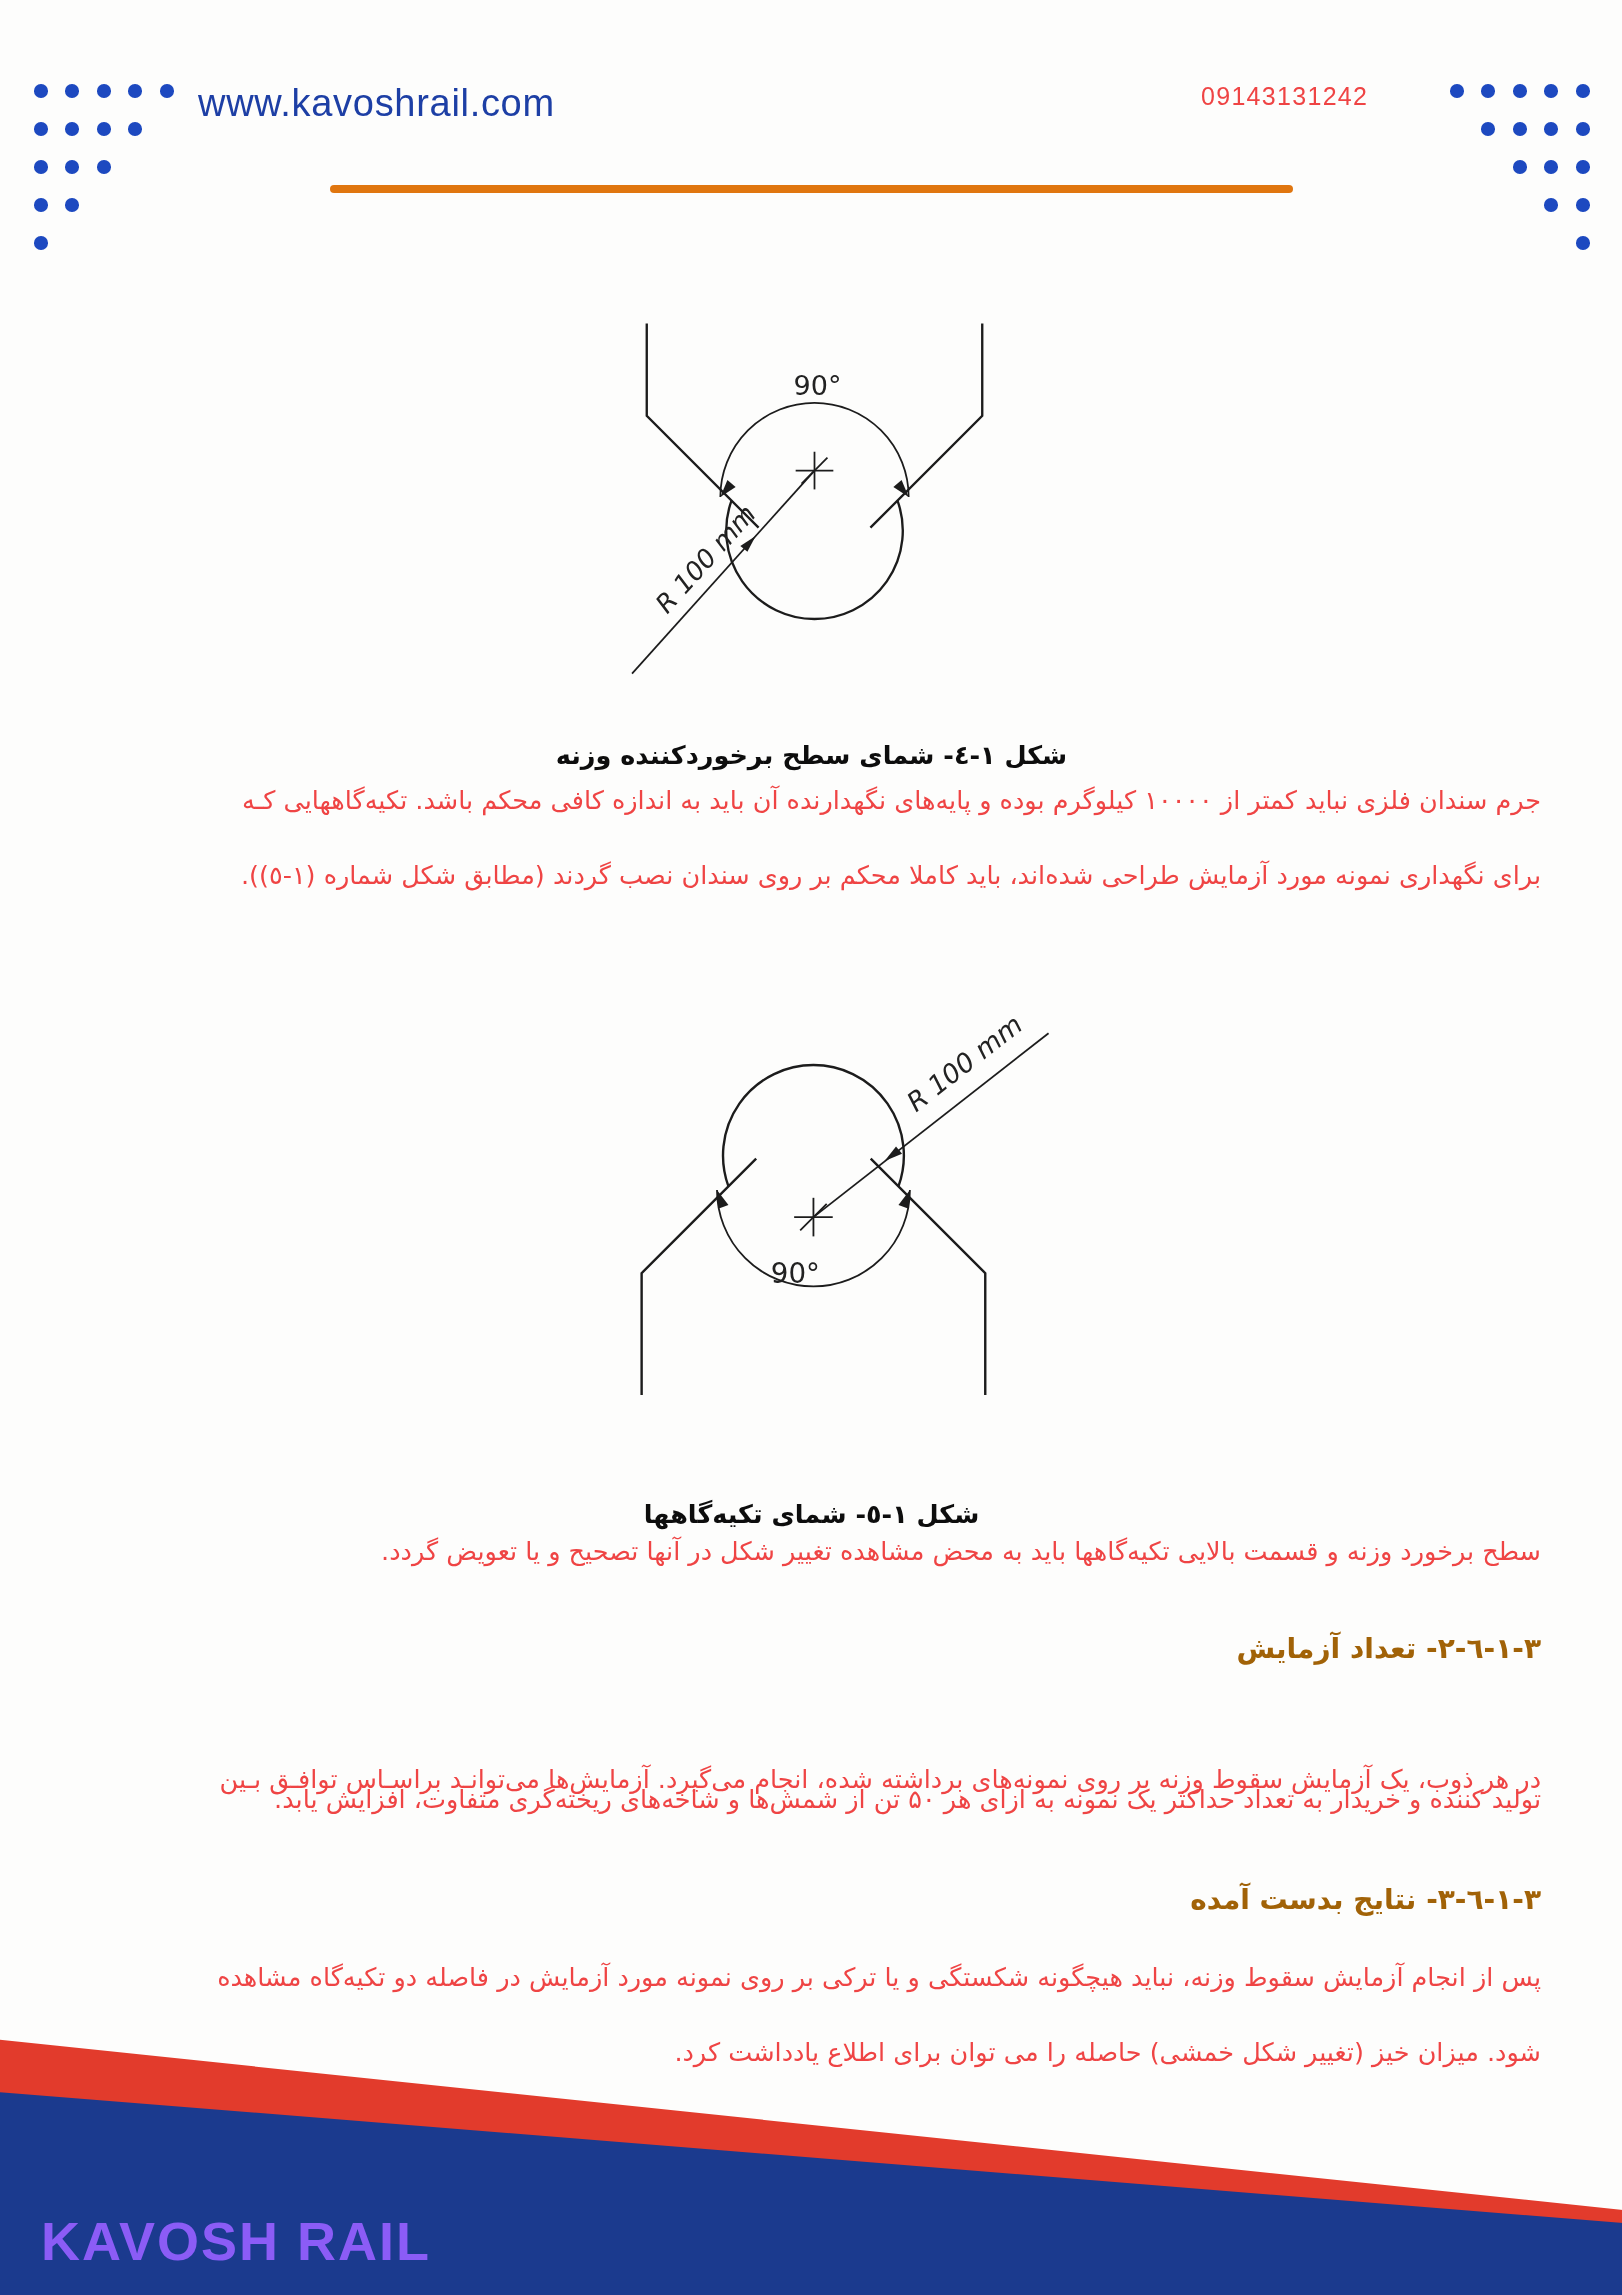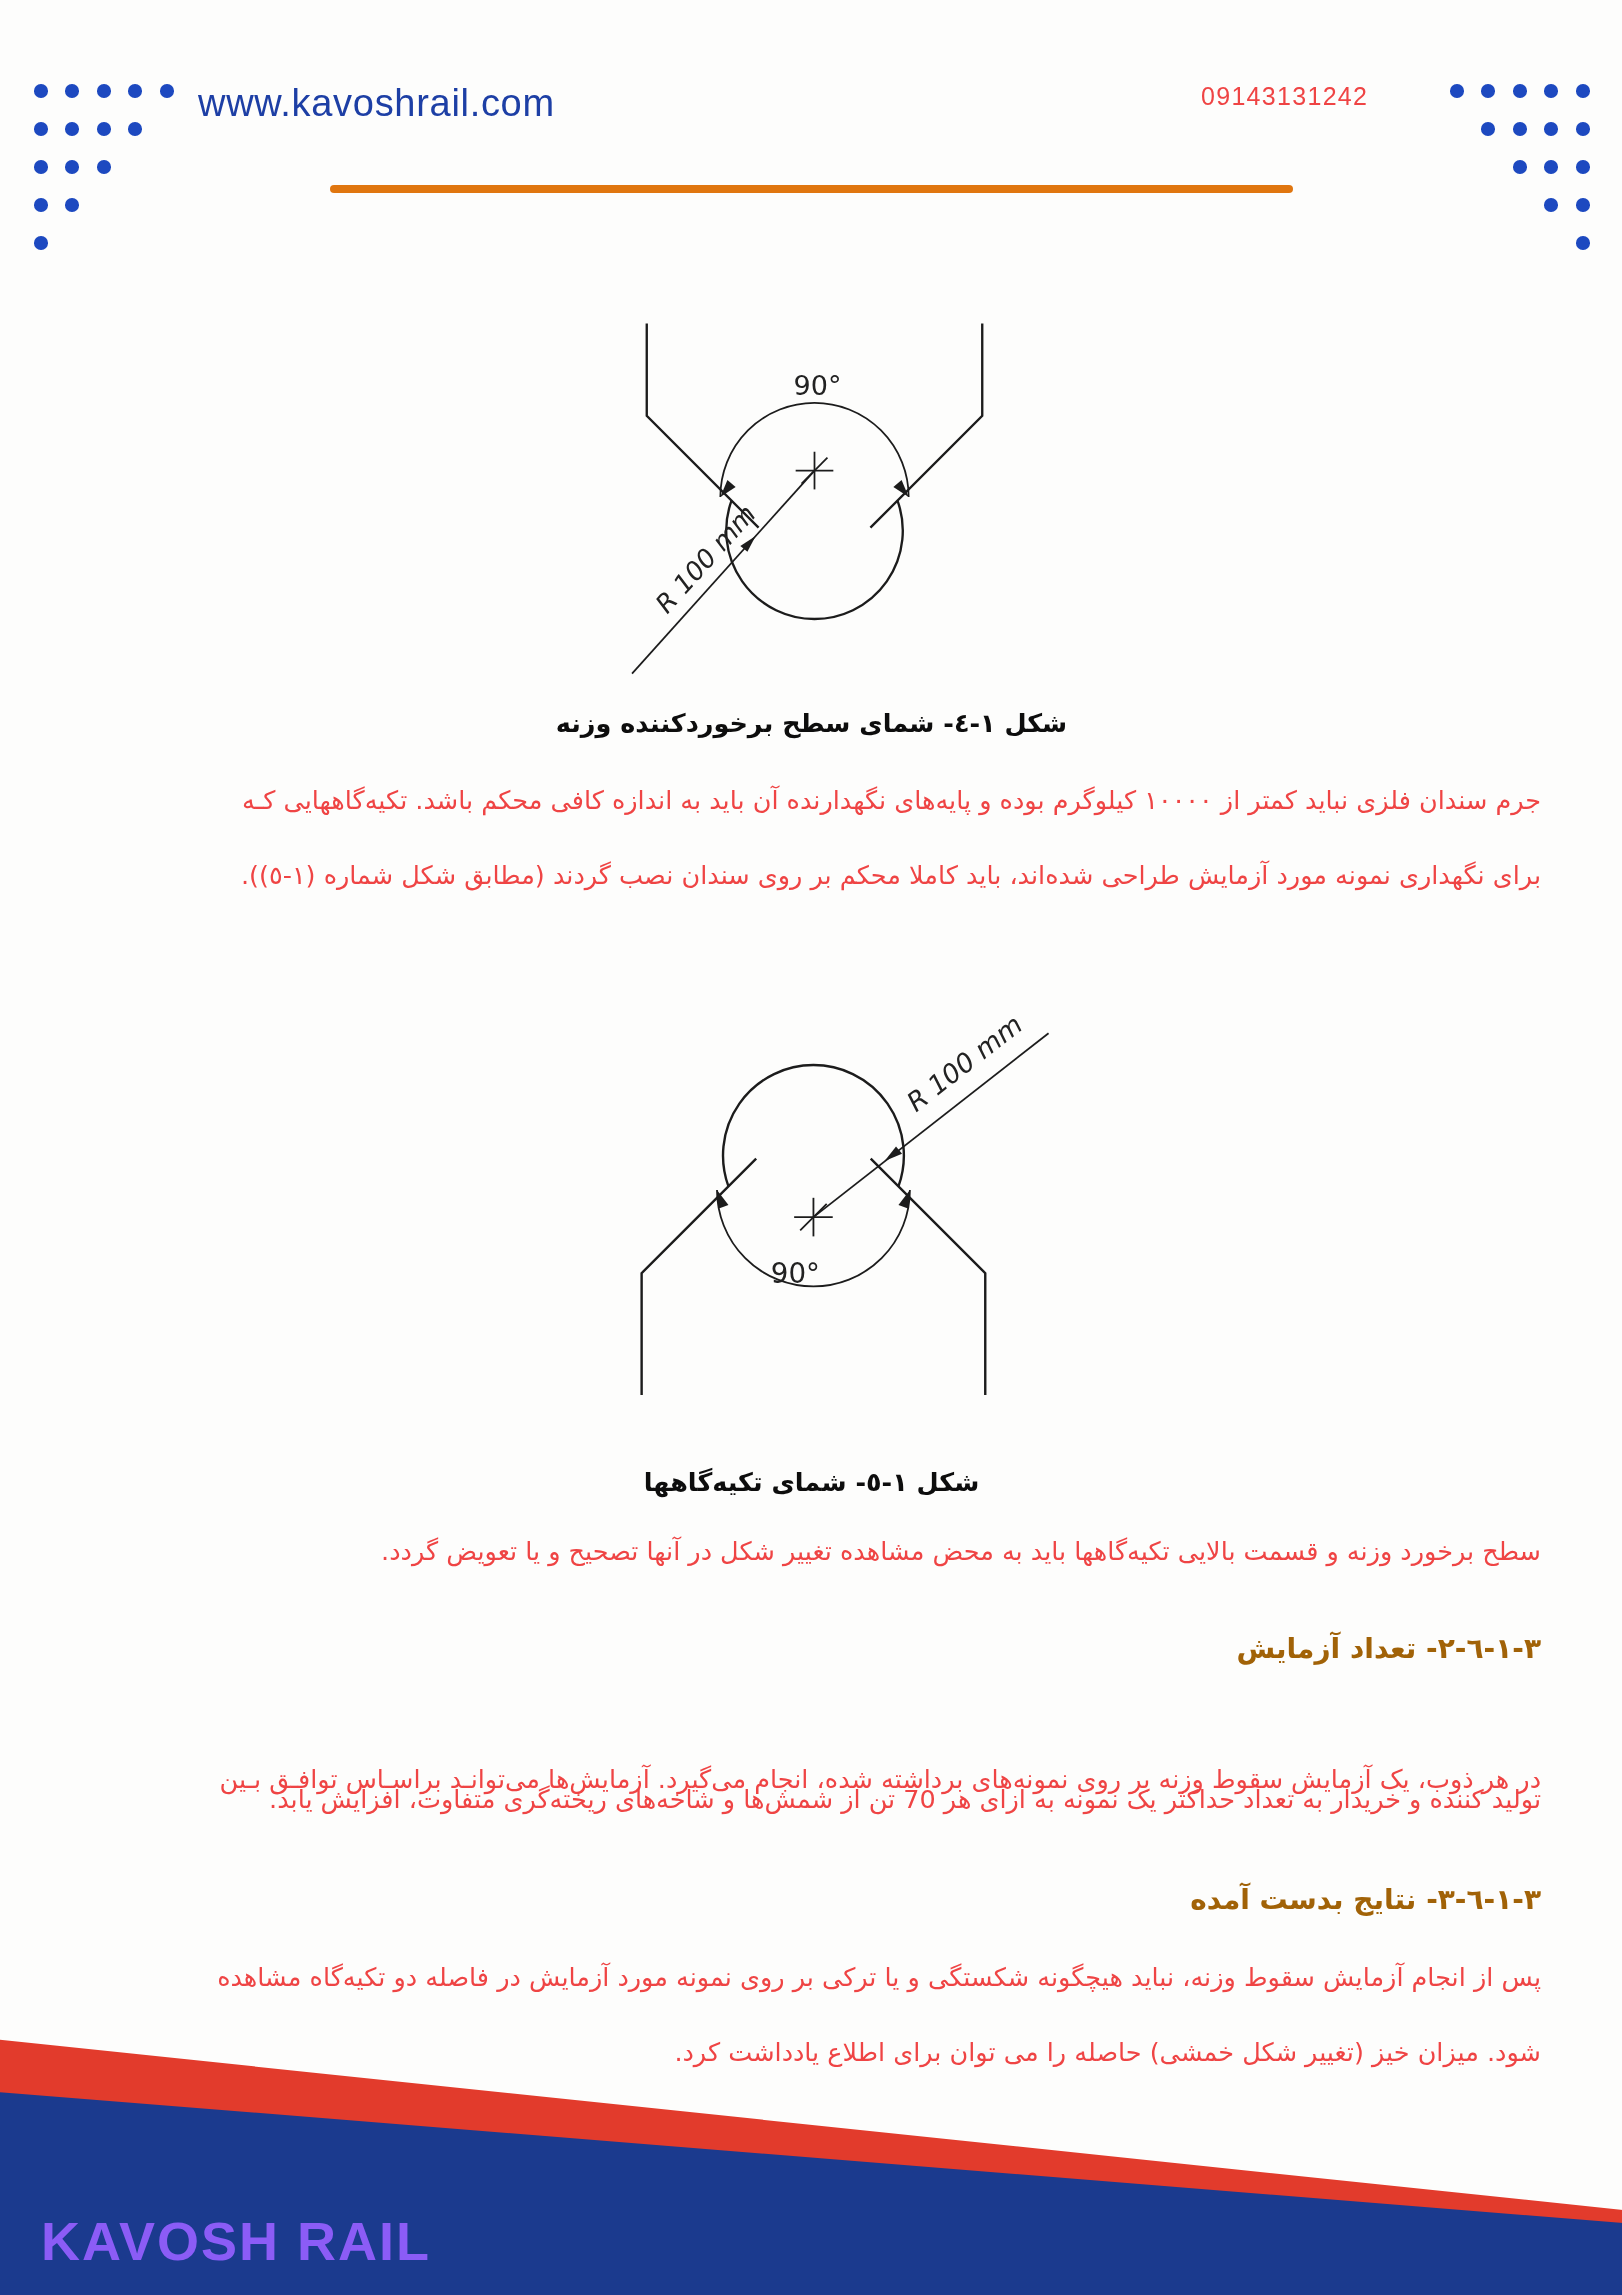--- a/index.html
+++ b/index.html
@@ -11,21 +11,21 @@
   .site{left:198px;top:60px;font-size:38px;color:#1d3fa5;letter-spacing:0.7px;}
   .phone{left:1201px;top:60px;font-size:25px;color:#ef4444;letter-spacing:1.3px;}
   .dots{width:170px;height:262px;}
   .dots-left{left:34px;top:84px;}
   .dots-right{left:1450px;top:84px;}
   .dot{position:absolute;width:13.7px;height:13.7px;border-radius:50%;background:#1d49c0;}
   .orange-line{left:330px;top:185px;width:963px;height:7.9px;border-radius:4.6px;background:#e0760f;}
   
   .rtl{direction:rtl;right:82px;left:82px;text-align:right;white-space:nowrap;color:#ef4444;}
   .bodyline{font-size:25.5px;line-height:1.25;}
-  .caption{font-size:25.5px;font-weight:bold;text-align:center;color:#0d0d0d;}
+  .caption{font-size:25.5px;font-weight:bold;text-align:center;color:#0d0d0d;margin-top:32px;}
   .heading{font-size:28px;font-weight:bold;color:#a16207;}
   
   svg text{font-family:"DejaVu Sans",sans-serif;fill:#222;}
   .fig line,.fig path,.fig polyline{stroke:#1c1c1c;fill:none;}
   .fig .main{stroke-width:4;}
   .fig .dim{stroke-width:3;}
   .fig .arrow{fill:#1c1c1c;stroke:none;}
   
   .footer-svg{left:0;bottom:0;width:1623px;height:267px;}
   .brand{left:41px;top:2210px;font-size:54px;font-weight:bold;letter-spacing:2px;
@@ -110,21 +110,21 @@
   </g>
   <text x="400" y="495" text-anchor="middle" font-size="46">90°</text>
   <text x="600" y="212" font-size="44" font-style="italic" transform="rotate(-38 600 212)">R 100 mm</text>
 </svg>
 <div class="abs rtl caption" style="top:1467px">شکل ۱-٥- شمای تکیه‌گاهها</div>
 
 <div class="abs rtl bodyline" style="top:1536px">سطح برخورد وزنه و قسمت بالایی تکیه‌گاهها باید به محض مشاهده تغییر شکل در آنها تصحیح و یا تعویض گردد.</div>
 
 <div class="abs rtl heading" style="top:1632px">۱-۳-٦-۲- تعداد آزمایش</div>
 <div class="abs rtl bodyline" style="top:1764px">در هر ذوب، یک آزمایش سقوط وزنه بر روی نمونه‌های برداشته شده، انجام می‌گیرد. آزمایش‌ها می‌توانـد براسـاس توافـق بـین</div>
-<div class="abs rtl bodyline" style="top:1784px">تولید کننده و خریدار به تعداد حداکثر یک نمونه به ازای هر 70 تن از شمش‌ها و شاخه‌های ریخته‌گری متفاوت، افزایش یابد.</div>
+<div class="abs rtl bodyline" style="top:1784px">تولید کننده و خریدار به تعداد حداکثر یک نمونه به ازای هر ۵۰ تن از شمش‌ها و شاخه‌های ریخته‌گری متفاوت، افزایش یابد.</div>
 
 <div class="abs rtl heading" style="top:1883px">۱-۳-٦-۳- نتایج بدست آمده</div>
 <div class="abs rtl bodyline" style="top:1962px">پس از انجام آزمایش سقوط وزنه، نباید هیچگونه شکستگی و یا ترکی بر روی نمونه مورد آزمایش در فاصله دو تکیه‌گاه مشاهده</div>
 <div class="abs rtl bodyline" style="top:2037px">شود. میزان خیز (تغییر شکل خمشی) حاصله را می توان برای اطلاع یادداشت کرد.</div>
 
 <svg class="abs footer-svg" viewBox="0 0 2480 408" preserveAspectRatio="none">
   <polygon points="0,18 2480,278 2480,324 0,112" fill="#e23b2c"></polygon>
   <polygon points="0,98 2480,298 2480,408 0,408" fill="#1b3a8e"></polygon>
 </svg>
 <div class="abs brand">KAVOSH RAIL</div>

